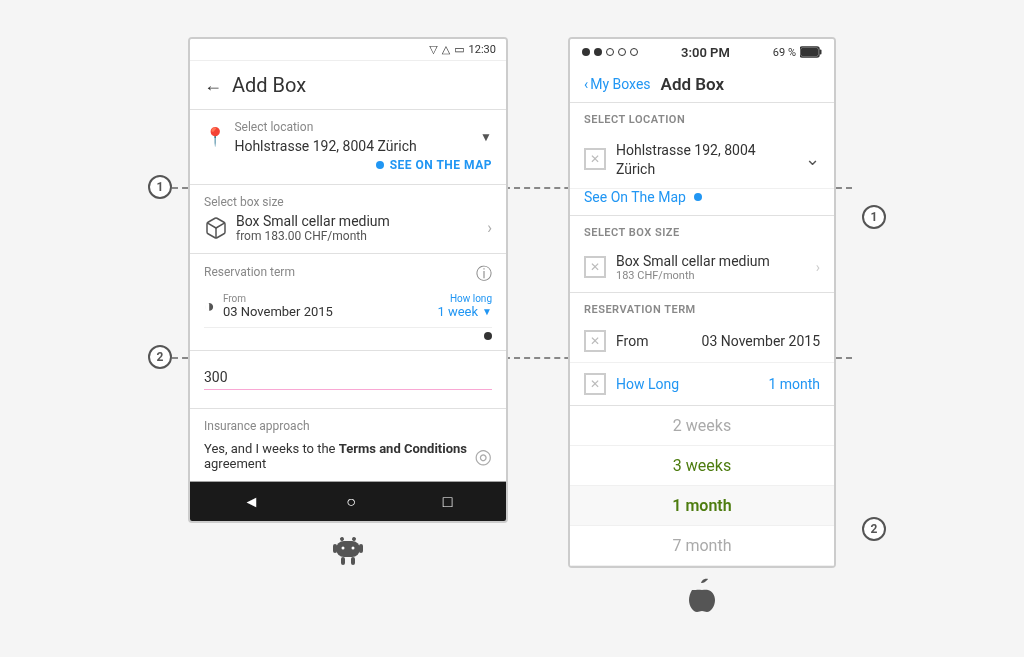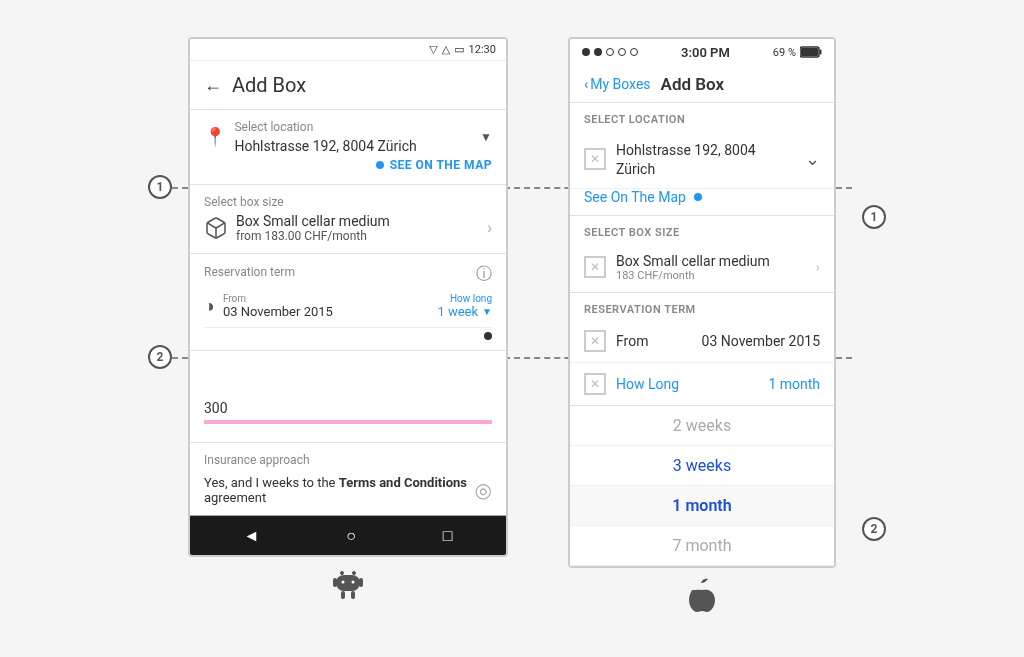--- a/index.html
+++ b/index.html
@@ -143,21 +143,21 @@
     .from-date { font-size: 13px; color: #333; }
     .how-long-section { text-align: right; }
     .how-long-label { font-size: 10px; color: #2196F3; }
     .how-long-value { font-size: 13px; color: #2196F3; display: flex; align-items: center; gap: 4px; }
     .dropdown-arrow-blue { font-size: 10px; color: #2196F3; }
 
     .dot-black { width: 8px; height: 8px; border-radius: 50%; background: #333; }
 
     .value-row { padding: 8px 0; }
     .value-label { font-size: 11px; color: #888; }
-    .value-input { font-size: 14px; color: #333; border-bottom: 4px solid #f9a8d4; padding-bottom: 4px; margin-top: 31px; }
+    .value-input { font-size: 14px; color: #333; border-bottom: 1px solid #f9a8d4; padding-bottom: 4px; }
 
     .insurance-section { padding: 10px 14px; border-bottom: 1px solid #a3a3a3; }
     .insurance-label { font-size: 12px; color: #888; margin-bottom: 8px; }
     .insurance-content { display: flex; align-items: center; justify-content: space-between; }
     .insurance-text { font-size: 13px; color: #333; flex: 1; }
     .insurance-text strong { font-weight: bold; }
     .radio-icon { font-size: 20px; color: #aaa; }
 
     .nav-bar-android {
       background: #1a1a1a;
@@ -264,21 +264,21 @@
     .how-long-value-ios { color: #2196F3; font-size: 14px; }
     .from-value-ios { color: #333; font-size: 14px; }
 
     .picker-section {
       background: white;
     }
     .picker-option {
       padding: 10px 14px;
       text-align: center;
       font-size: 16px;
-      color: #1d4ed8;
+      color: #4d7c0f;
       border-bottom: 1px solid #f0f0f0;
     }
     .picker-option.selected {
       font-weight: 600;
       background: #f8f8f8;
     }
     .picker-option.dimmed { color: #aaa; }
 
     .ios-logo {
       text-align: center;

